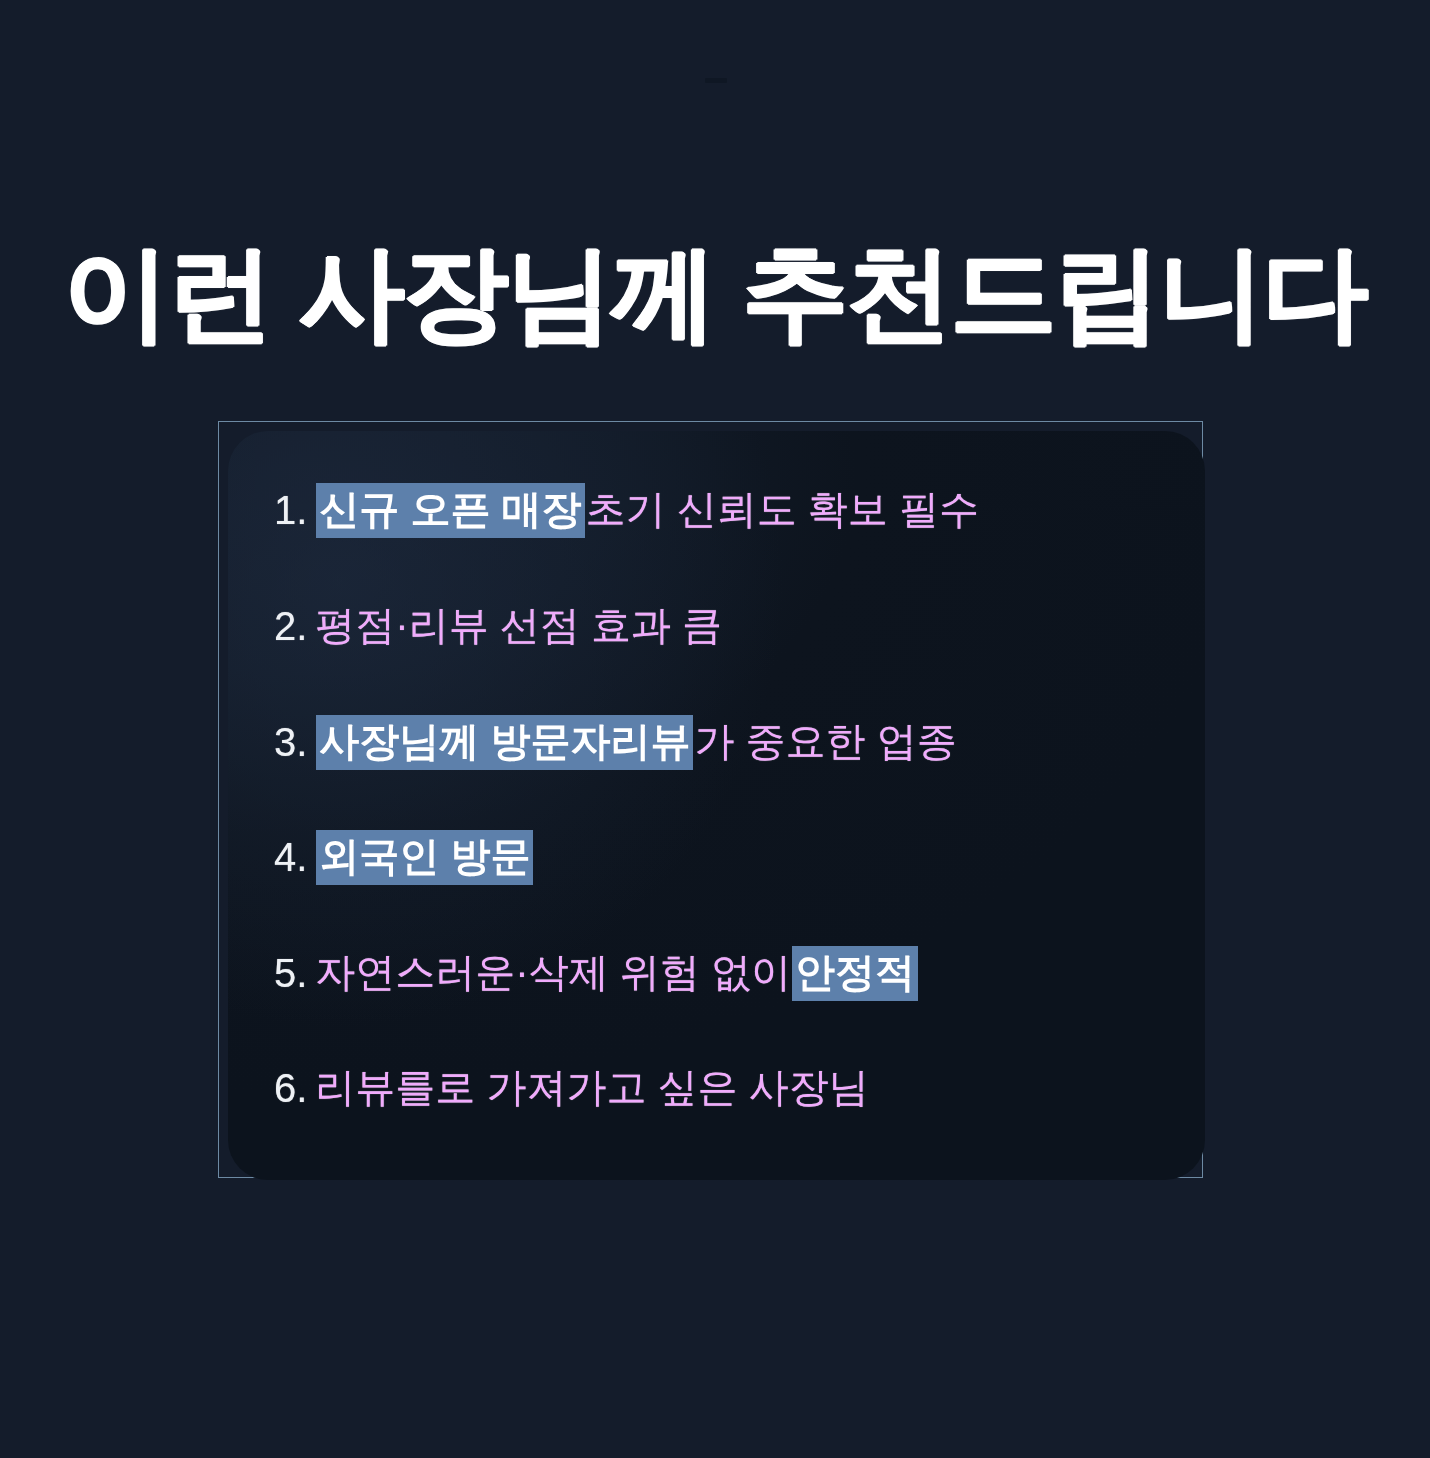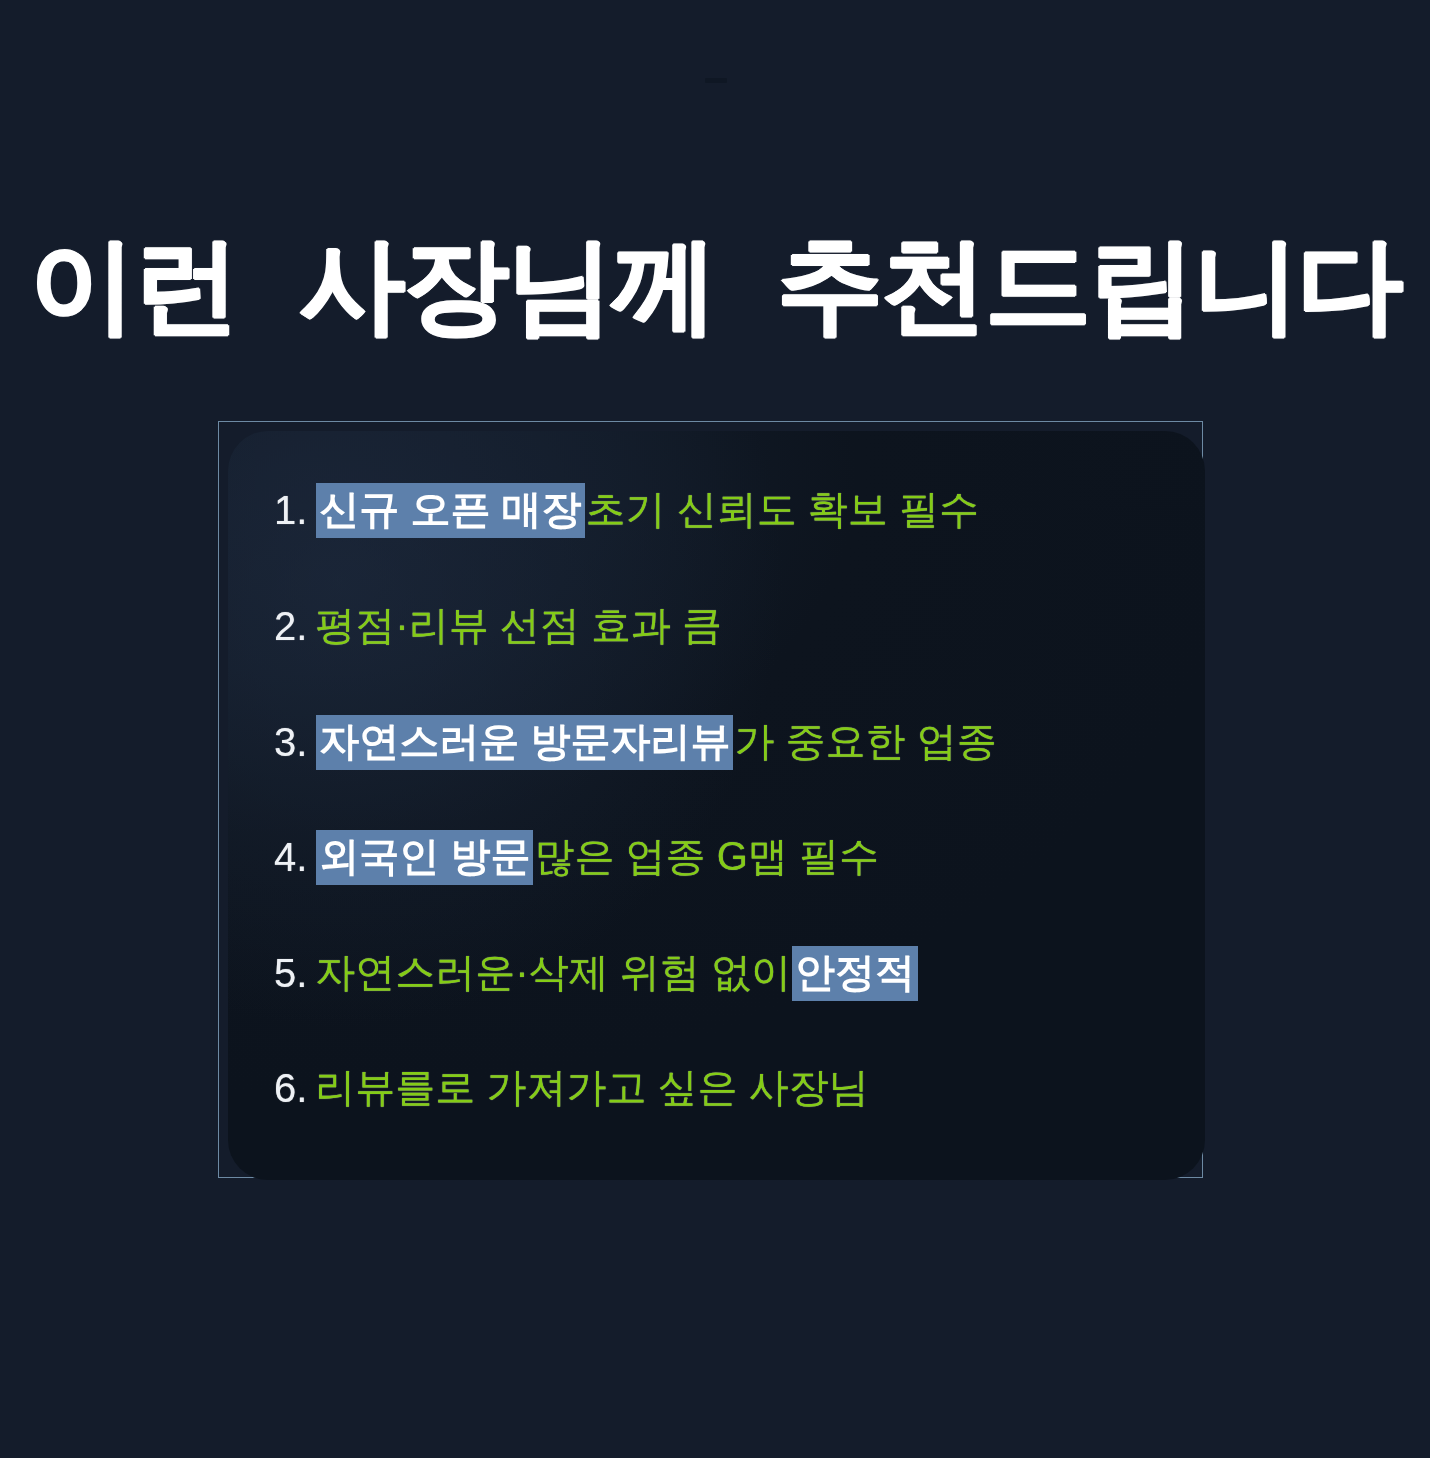--- a/index.html
+++ b/index.html
@@ -27,21 +27,20 @@
     border-radius: 1px;
   }
 
   
   .title-wrap {
     position: absolute;
     left: 0;
     top: 236px;
     width: 1430px;
     text-align: center;
-    font-family: Liberation Mono, monospace;
   }
   .title {
     display: inline-block;
     margin: 0;
     color: #ffffff;
     font-size: 104px;
     line-height: 1.1;
     font-weight: 900;
     letter-spacing: -2px;
     white-space: nowrap;
@@ -123,21 +122,21 @@
     color: #eef1f5;
     font-size: 40px;
     font-weight: 400;
     letter-spacing: 0px;
     margin-right: 8px;
     text-shadow: 0 0 1px rgba(255,255,255,0.65);
   }
   .seg {
     font-size: 40px;
     line-height: 1;
-    color: #84cc16;
+    color: #f0abfc;
     font-weight: 400;
     text-shadow: 0 0 1px rgba(255,255,255,0.6);
   }
   .seg.hl {
     background: #5d80ab;
     color: #ffffff;
     font-weight: 700;
     padding: 6px 3px 9px 3px;
     margin: 2px 1px;
     text-shadow: none;
@@ -163,27 +162,26 @@
     <span class="idx">1.</span>
     <span class="seg hl">신규 오픈 매장</span>
     <span class="seg plain"> 초기 신뢰도 확보 필수</span>
   </li>
   <li class="list-item">
     <span class="idx">2.</span>
     <span class="seg plain"> 평점·리뷰 선점 효과 큼</span>
   </li>
   <li class="list-item">
     <span class="idx">3.</span>
-    <span class="seg hl">자연스러운 방문자리뷰</span>
+    <span class="seg hl">사장님께 방문자리뷰</span>
     <span class="seg plain">가 중요한 업종</span>
   </li>
   <li class="list-item">
     <span class="idx">4.</span>
     <span class="seg hl">외국인 방문</span>
-    <span class="seg plain"> 많은 업종 G맵 필수</span>
   </li>
   <li class="list-item">
     <span class="idx">5.</span>
     <span class="seg plain">자연스러운·삭제 위험 없이 </span>
     <span class="seg hl">안정적</span>
   </li>
   <li class="list-item">
     <span class="idx">6.</span>
     <span class="seg plain">리뷰를 </span>
     <span class="seg plain">로 가져가고 싶은 사장님</span>

